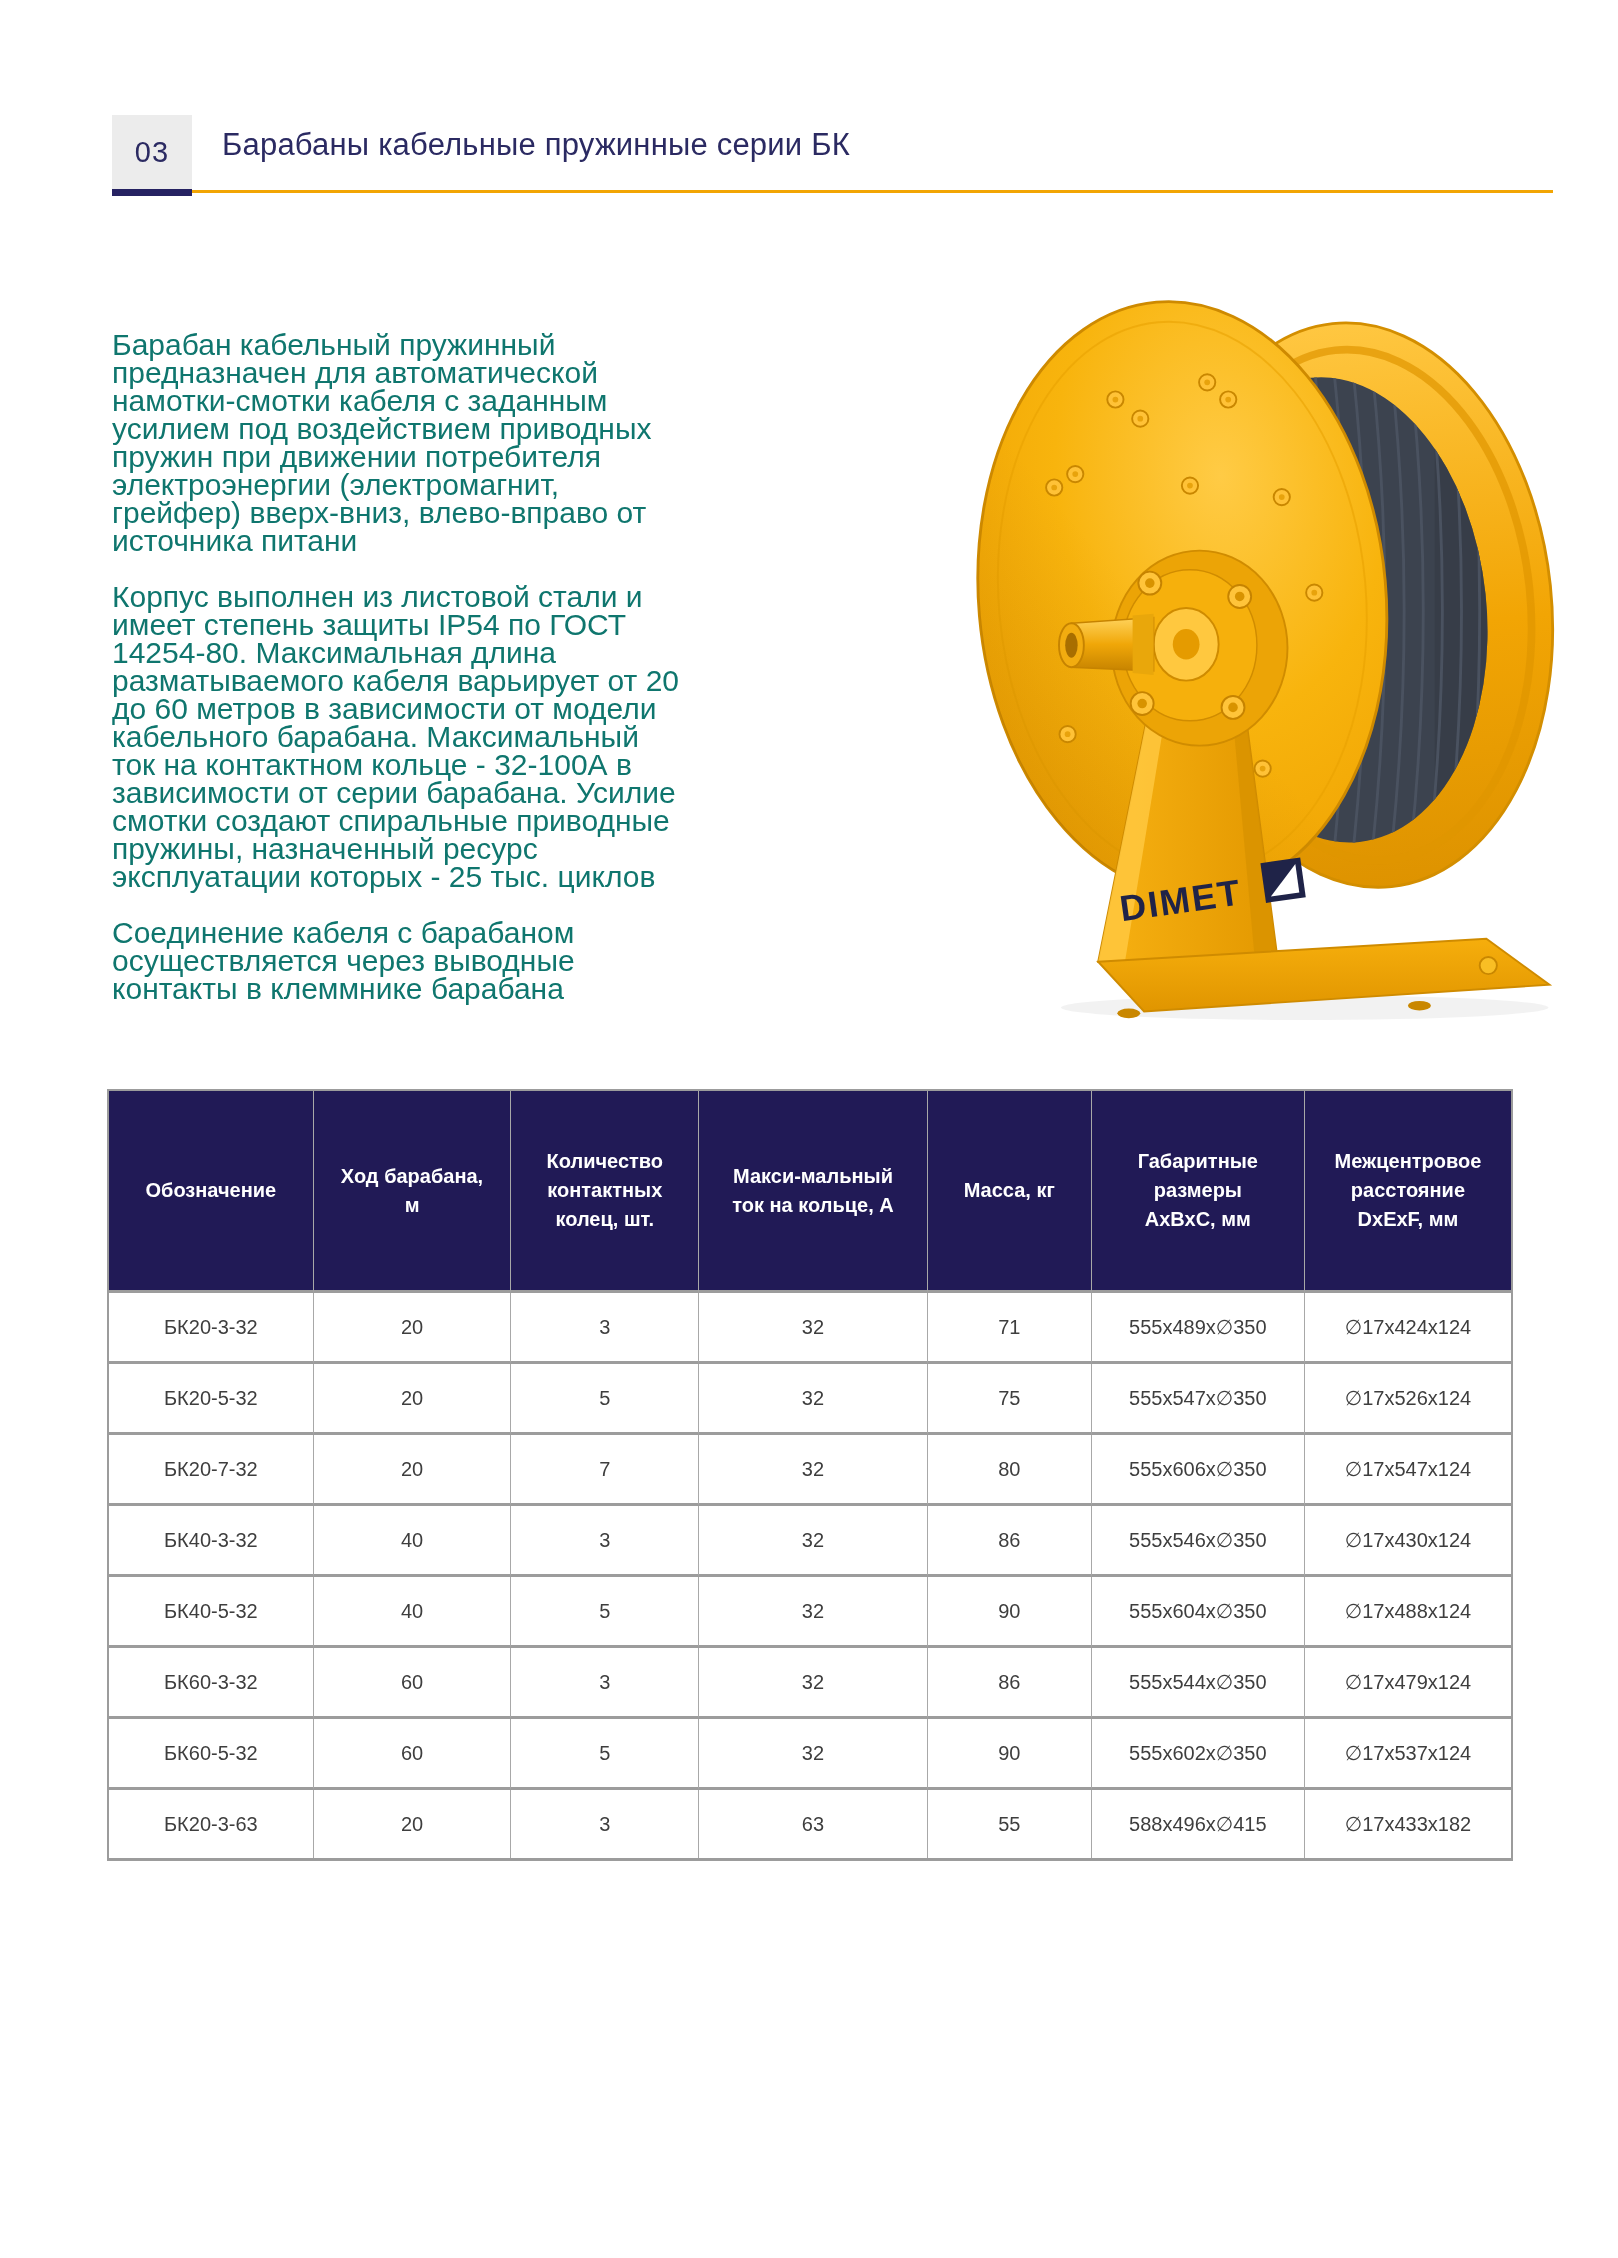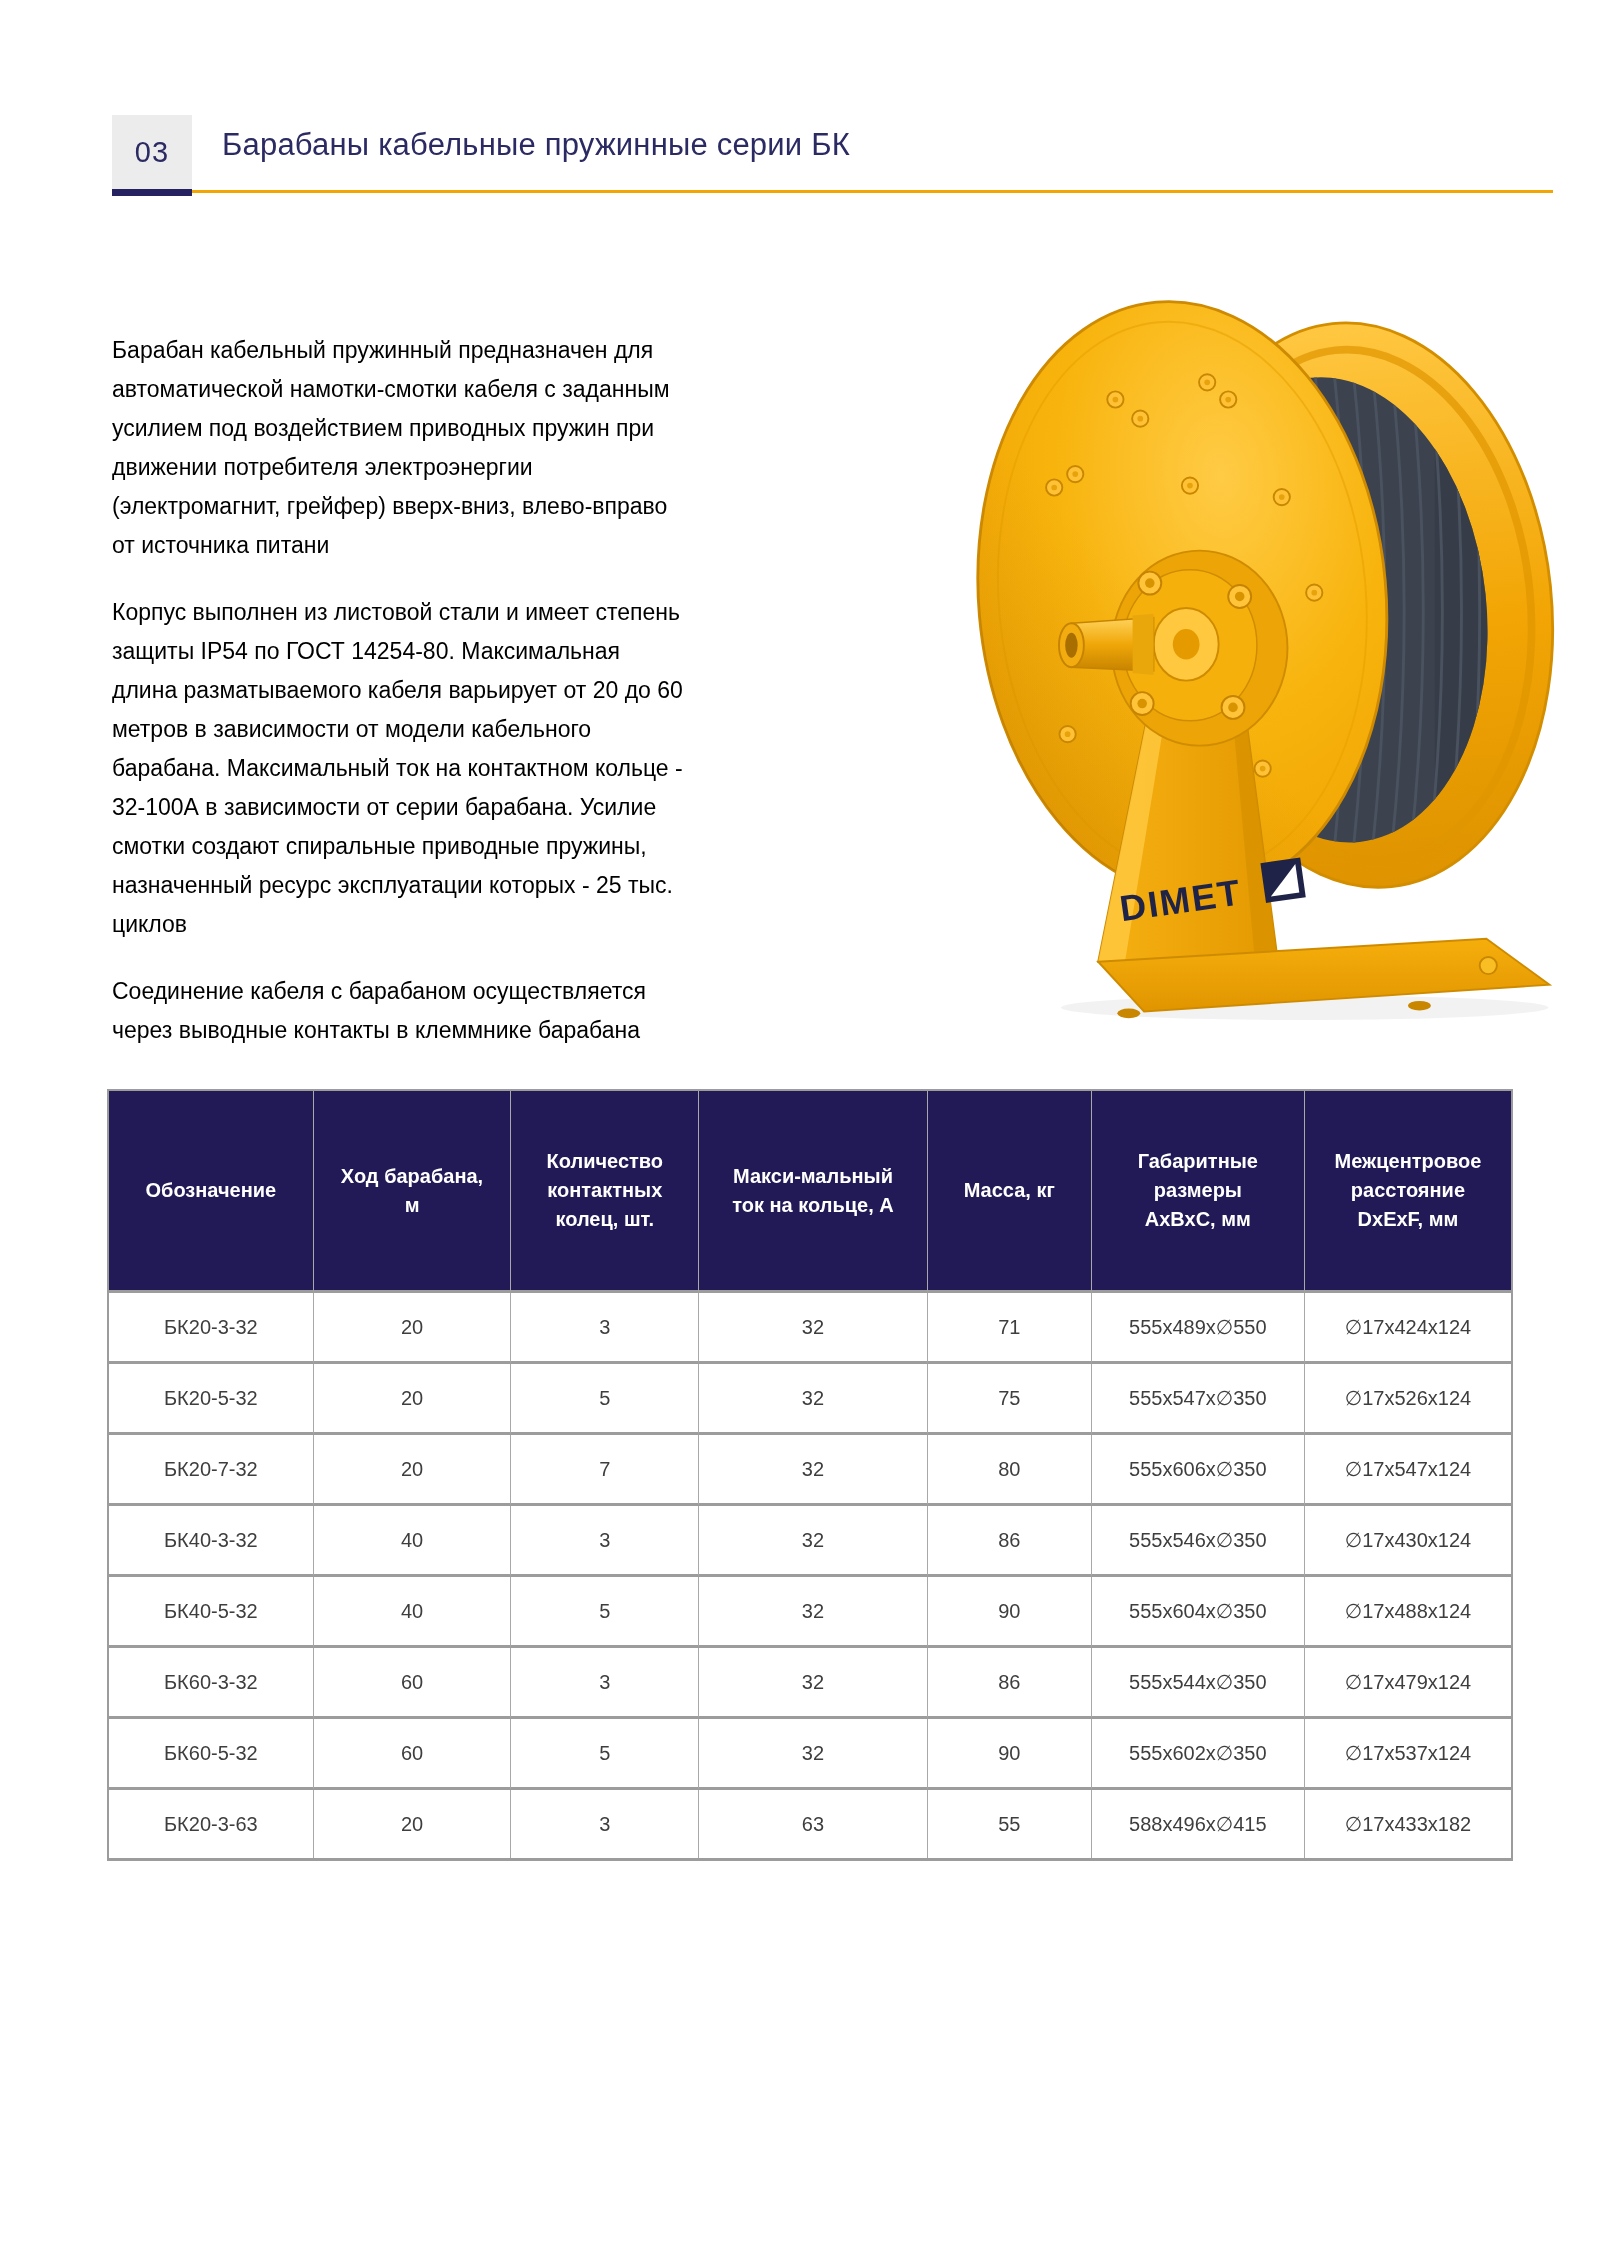--- a/index.html
+++ b/index.html
@@ -19,21 +19,21 @@
   .page-title{
     position:absolute;left:222px;top:127px;
     color:#2b2a62;font-size:31px;font-weight:400;letter-spacing:0.2px;
   }
   .rule{position:absolute;left:112px;top:189px;width:1441px;height:6.7px;}
   .rule .navy{position:absolute;left:0;top:0;width:80px;height:6.7px;background:#262262;}
   .rule .gold{position:absolute;left:80px;top:1px;width:1361px;height:2.9px;background:#f2a504;}
   
   .intro{
     position:absolute;left:112px;top:331px;width:577px;
-    color:#000000;font-size:23px;line-height:39px;
+    color:#0f766e;font-size:30px;line-height:28px;
   }
   .intro p{margin:0 0 28px 0;}
   
   .product{position:absolute;left:903px;top:237px;width:660px;height:784px;}
   
   .spec-table-wrap{position:absolute;left:107px;top:1089px;width:1406px;}
   table.spec{
     width:100%;border-collapse:separate;border-spacing:0;table-layout:fixed;
     border:2.9px solid #9c9c9c;border-top-width:2.9px;border-bottom-width:3.8px;
   }
@@ -252,21 +252,21 @@
             <th>Межцентровое расстояние DxExF, мм</th>
           </tr>
       </thead>
       <tbody>
           <tr>
             <td>БК20-3-32</td>
             <td>20</td>
             <td>3</td>
             <td>32</td>
             <td>71</td>
-            <td>555x489x∅550</td>
+            <td>555x489x∅350</td>
             <td>∅17x424x124</td>
           </tr>
           <tr>
             <td>БК20-5-32</td>
             <td>20</td>
             <td>5</td>
             <td>32</td>
             <td>75</td>
             <td>555x547x∅350</td>
             <td>∅17x526x124</td>

